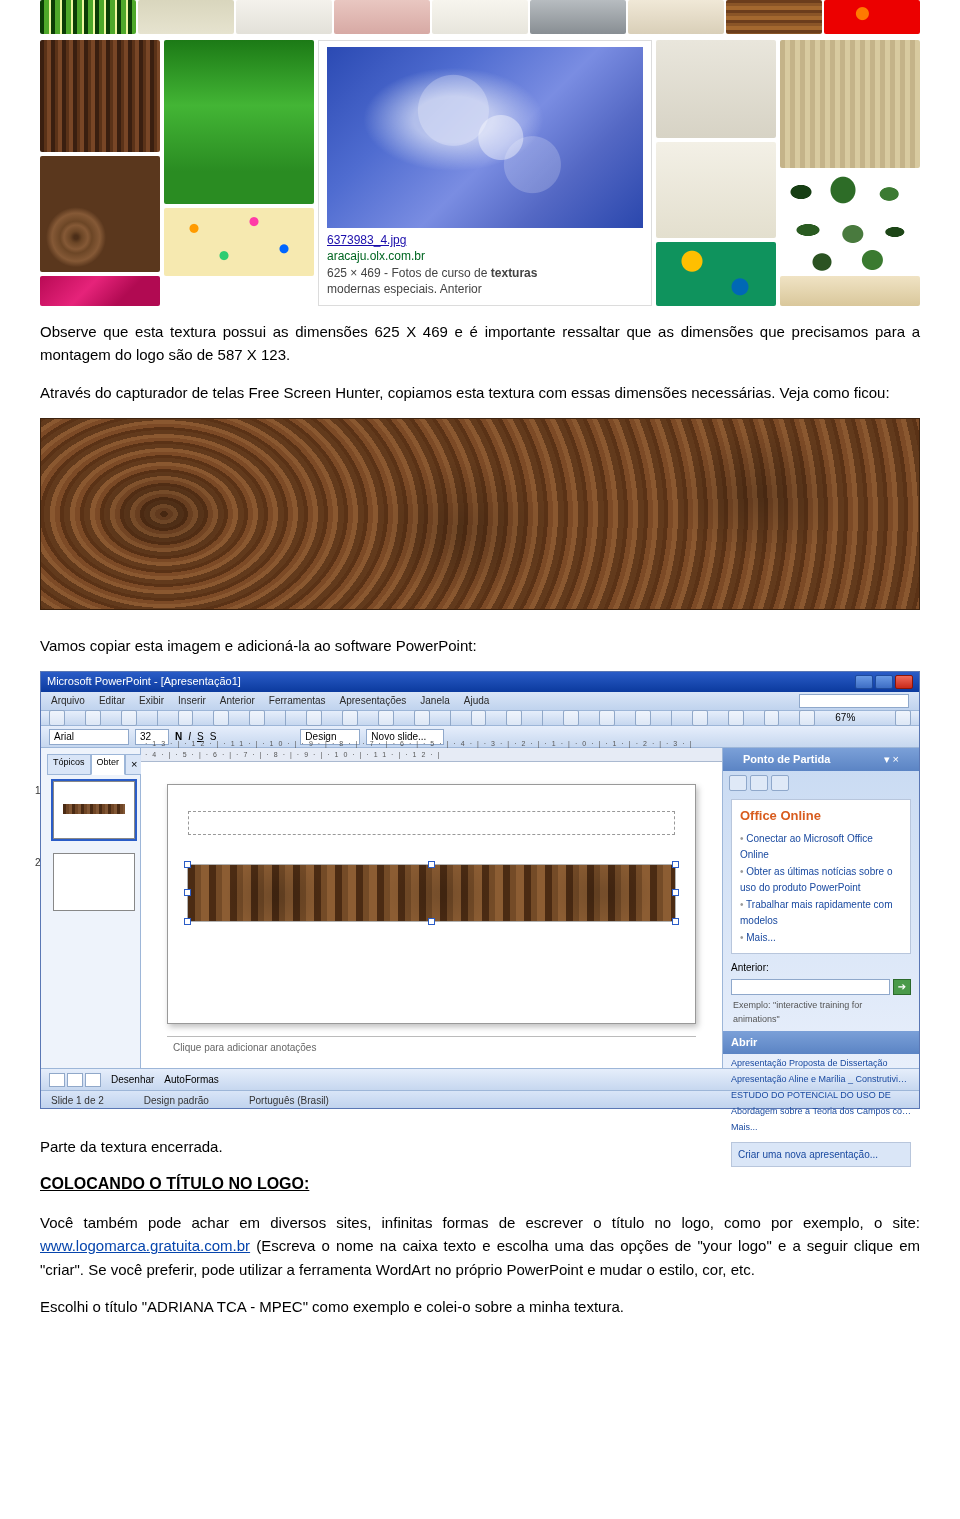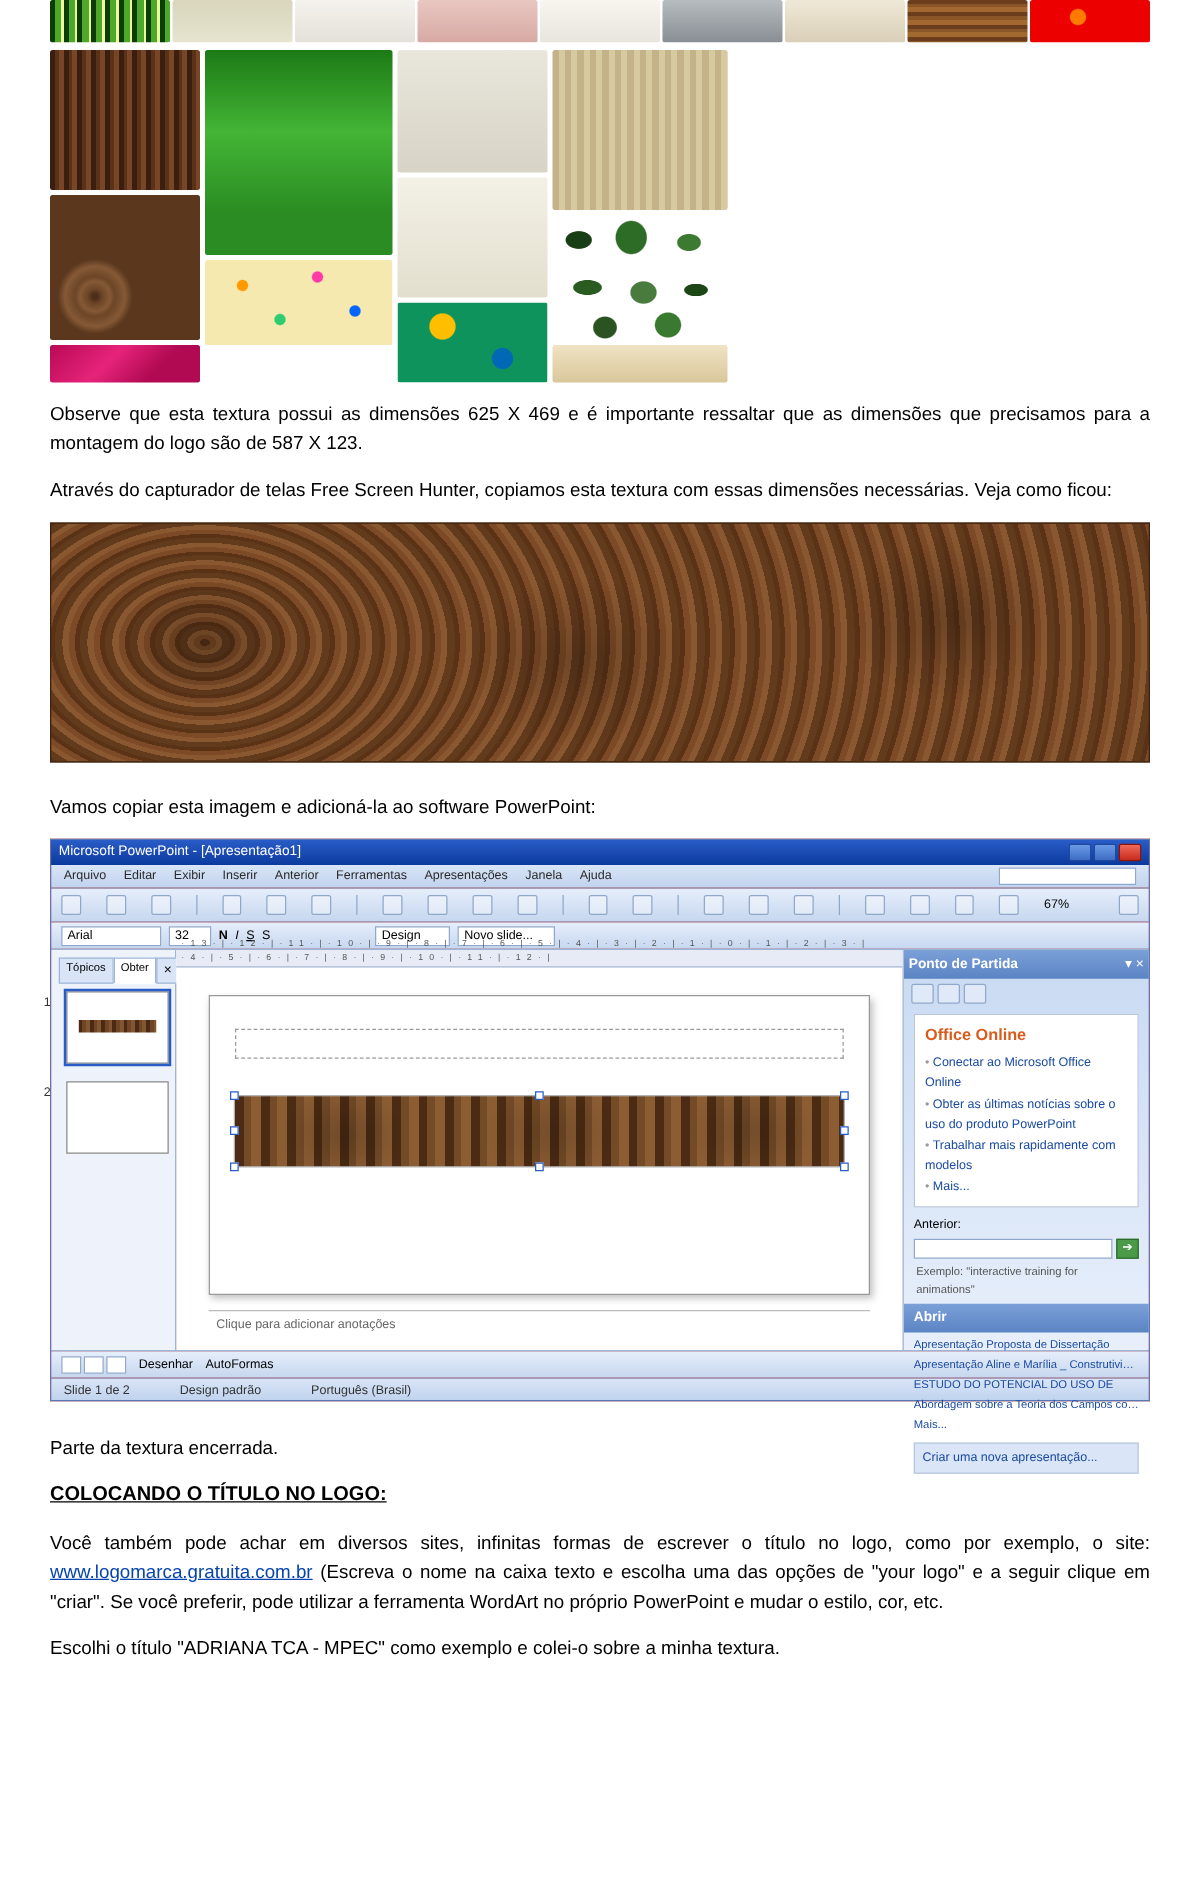--- a/index.html
+++ b/index.html
@@ -117,21 +117,21 @@
   .pp-titlebar .winbtn { width:18px; height:14px; background:linear-gradient(#6a9ae5,#3d6dc4);
     border:1px solid #1f4a9c; border-radius:2px; }
   .pp-titlebar .winbtn.cl { background:linear-gradient(#f06a5a,#c92a1a); border-color:#8a1508;}
   .pp-menubar {
     height:18px; background:linear-gradient(#d9e5f7,#c0d3ee);
     display:flex; align-items:center; gap:14px; padding:0 10px;
     color:#2a2a2a; font-size:10px;
   }
   .pp-menubar .qbox{ margin-left:auto; width:110px; height:14px; background:#fff; border:1px solid #8fa8cb;}
   .pp-toolbar {
-    height:28px; background:linear-gradient(#e6eefb,#c6d7ef);
+    height:16px; background:linear-gradient(#e6eefb,#c6d7ef);
     border-top:1px solid #9db6d8; border-bottom:1px solid #9db6d8;
     display:flex; align-items:center; padding:0 8px; gap:20px;
   }
   .pp-toolbar .tb { width:18px; height:16px; background:rgba(255,255,255,.4);
     border:1px solid #90a8c9; border-radius:2px;}
   .pp-toolbar .sep { width:1px; height:16px; background:#90a8c9;}
   .pp-toolbar2 {
     height:22px; background:linear-gradient(#e6eefb,#c6d7ef);
     border-bottom:1px solid #9db6d8;
     display:flex; align-items:center; padding:0 8px; gap:6px; font-size:10px;
@@ -162,21 +162,21 @@
                  radial-gradient(ellipse 150px 110px at 52% 52%, rgba(0,0,0,.15) 6px, transparent 55px),
                  radial-gradient(ellipse 140px 110px at 85% 50%, rgba(0,0,0,.16) 6px, transparent 50px),
                  repeating-linear-gradient(90deg,#4b2b13 0 7px,#744b27 7px 13px,#8c5d33 13px 21px);
      outline:1px solid rgba(0,0,0,.3);
   }
   .pp-handle{position:absolute; width:7px; height:7px; background:#fff; border:1px solid #2a5cc7;}
   .pp-note{height:22px; background:#fff; border-top:1px solid #bbb; margin:12px 26px 0 26px;
      font-size:10px; color:#666; padding:3px 6px;}
   .pp-task { width:196px; background:linear-gradient(#c8daf2,#e8effb); display:flex; flex-direction:column; }
   .pp-task-hd{background:linear-gradient(#7ba0d8,#5b84c4); color:#fff; font-size:11px;
-     font-weight:bold; padding:3px 4px; display:flex; align-items:center; justify-content:space-between;}
+     font-weight:bold; padding:3px 20px; display:flex; align-items:center; justify-content:space-between;}
   .pp-task-hd .x{font-weight:normal;}
   .pp-task-nav{display:flex; gap:3px; padding:4px 6px;}
   .pp-task-nav span{width:18px;height:16px;border:1px solid #8fa8cb;background:#dfe9f7;border-radius:2px;}
   .pp-task-box{margin:4px 8px; background:#fff; border:1px solid #b8c6dc; padding:6px 8px; font-size:10px;}
   .pp-task-box .logo{color:#d85c1e; font-weight:bold; font-size:13px;}
   .pp-task-box ul{list-style:none; margin-top:4px;}
   .pp-task-box li{color:#1a4aa0; padding:1px 0;}
   .pp-task-box li::before{content:"• "; color:#999;}
   .pp-search{margin:2px 8px; display:flex; gap:3px; align-items:center; font-size:10px;}
   .pp-search input{flex:1;height:16px;border:1px solid #8fa8cb;font-size:10px;padding:0 3px;}
@@ -215,20 +215,32 @@
   <div class="col" style="width:120px;">
     <div class="tile c-brown-v" style="height:112px;"></div>
     <div class="tile c-brown-swirl" style="height:116px;"></div>
     <div class="tile c-magenta" style="height:30px;"></div>
   </div>
   <div class="col" style="width:150px;">
     <div class="tile c-green" style="height:164px;"></div>
     <div class="tile c-multi" style="height:68px;"></div>
   </div>
 
+  <div class="center-wrap">
+    <div class="center-img"></div>
+    <div class="meta">
+      <span class="fname">6373983_4.jpg</span><br>
+      <span class="host">aracaju.olx.com.br</span><br>
+      <span class="desc">
+        <span>625 × 469 - Fotos de curso de</span>
+        <b>texturas</b>
+      </span><br>
+      <span class="desc">modernas especiais. Anterior</span>
+    </div>
+  </div>
 
   <div class="col" style="width:120px;">
     <div class="tile c-paper" style="height:98px;"></div>
     <div class="tile c-cotton" style="height:96px;"></div>
     <div class="tile c-floral" style="height:64px;"></div>
   </div>
   <div class="col" style="width:140px;">
     <div class="tile c-beige-v" style="height:128px;"></div>
     <div class="tile c-trees" style="height:100px;"></div>
     <div class="tile c-sand" style="height:30px;"></div>

